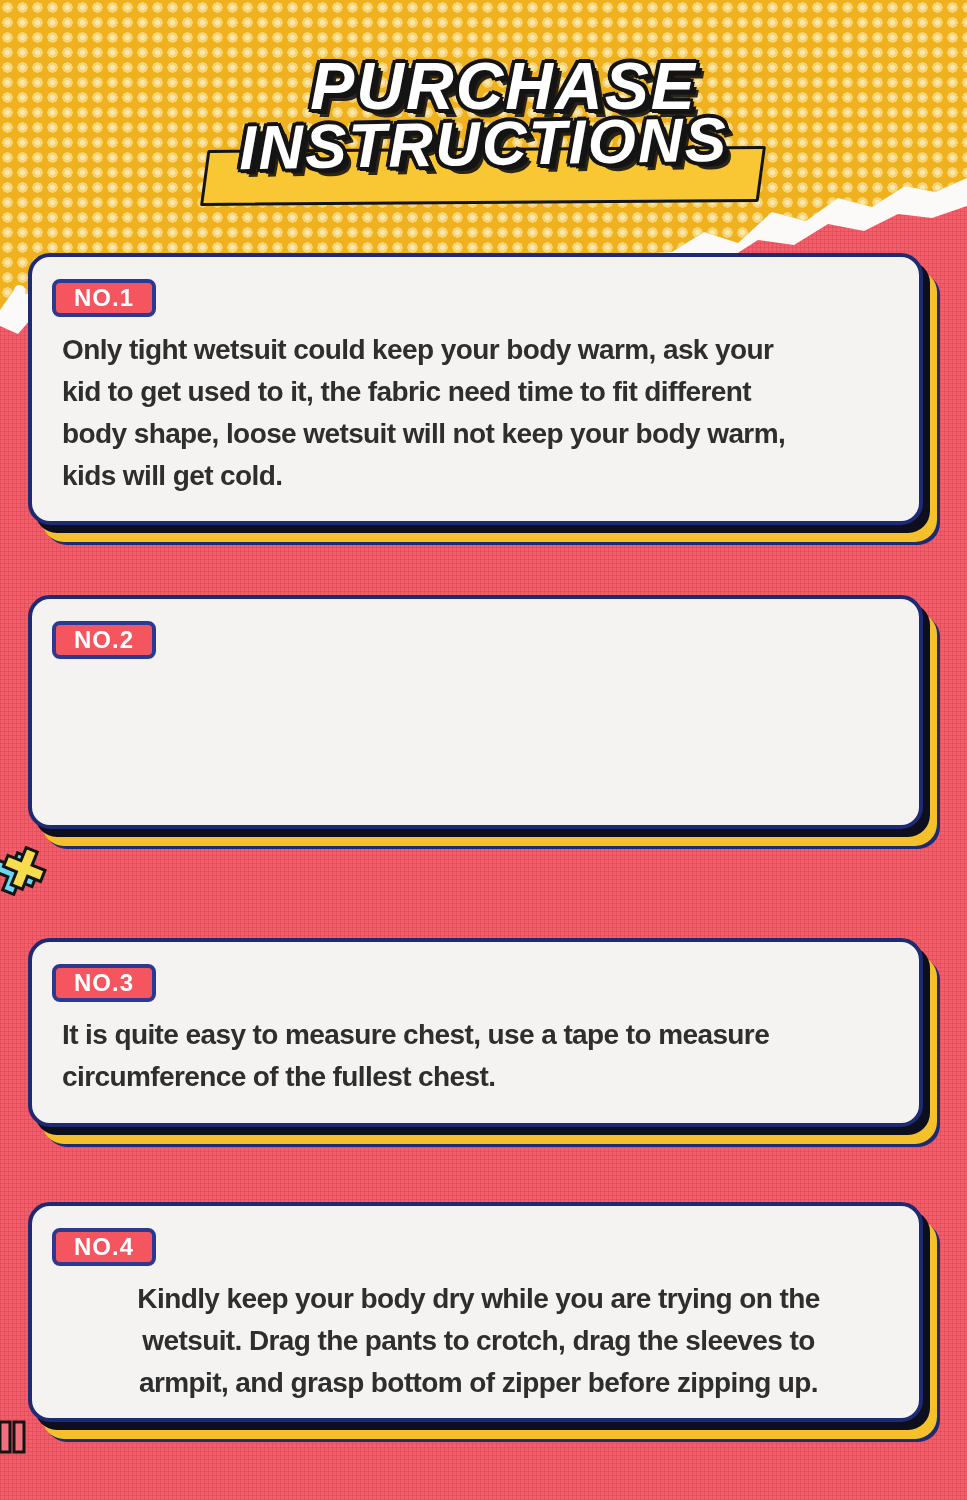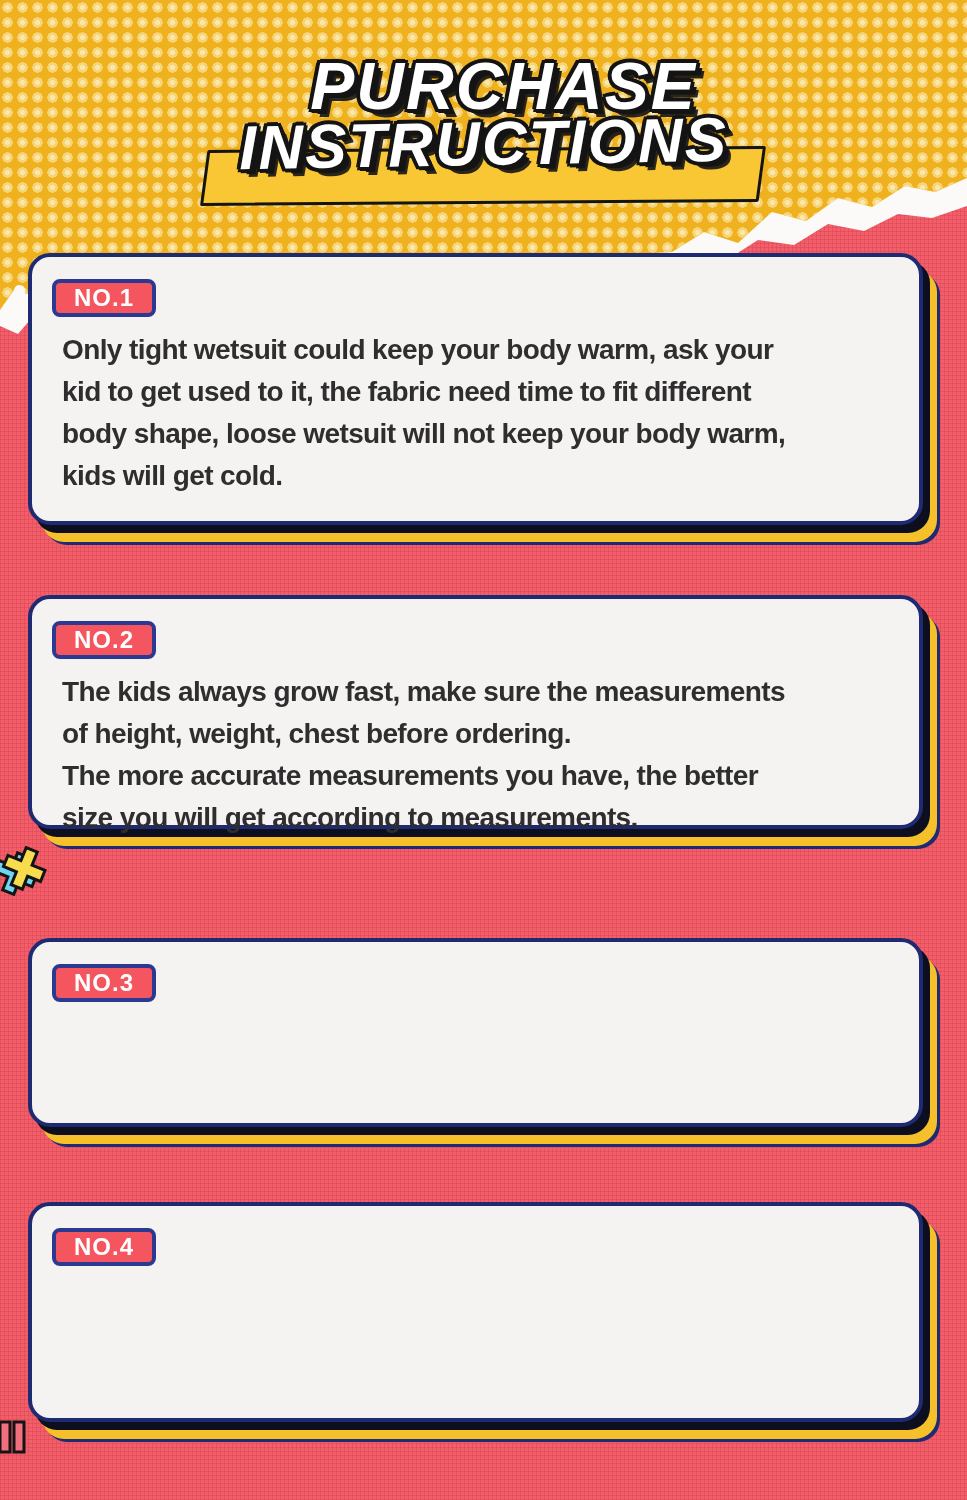--- a/index.html
+++ b/index.html
@@ -91,32 +91,33 @@
   <div class="card card-1">
     <div class="badge">NO.1</div>
     <div class="card-text">Only tight wetsuit could keep your body warm, ask your
 kid to get used to it, the fabric need time to fit different
 body shape, loose wetsuit will not keep your body warm,
 kids will get cold.</div>
   </div>
 
   <div class="card card-2">
     <div class="badge">NO.2</div>
-    <div class="card-text">The kids always grow fast, make sure the measurements
-of height, weight, chest before ordering.
-The more accurate measurements you have, the better
-size you will get according to measurements.</div>
   </div>
 
   <div class="card card-3">
     <div class="badge">NO.3</div>
+    <div class="card-text">It is quite easy to measure chest, use a tape to measure
+circumference of the fullest chest.</div>
   </div>
 
   <div class="card card-4">
     <div class="badge">NO.4</div>
+    <div class="card-text">Kindly keep your body dry while you are trying on the
+wetsuit. Drag the pants to crotch, drag the sleeves to
+armpit, and grasp bottom of zipper before zipping up.</div>
   </div>
 
   <svg class="cross-sticker" width="56" height="60" viewBox="0 0 56 60">
     <g transform="rotate(22 26 28)">
       <path d="M20 2 h12 v14 h14 v12 h-14 v14 h-12 v-14 H6 V16 h14 z" fill="#6FD6F2" stroke="#141414" stroke-width="3" transform="translate(-6,8)"></path>
       <path d="M20 2 h12 v14 h14 v12 h-14 v14 h-12 v-14 H6 V16 h14 z" fill="#F7DC4E" stroke="#141414" stroke-width="3"></path>
     </g>
   </svg>
 
   <svg class="bars-sticker" width="40" height="36" viewBox="0 0 40 36">

